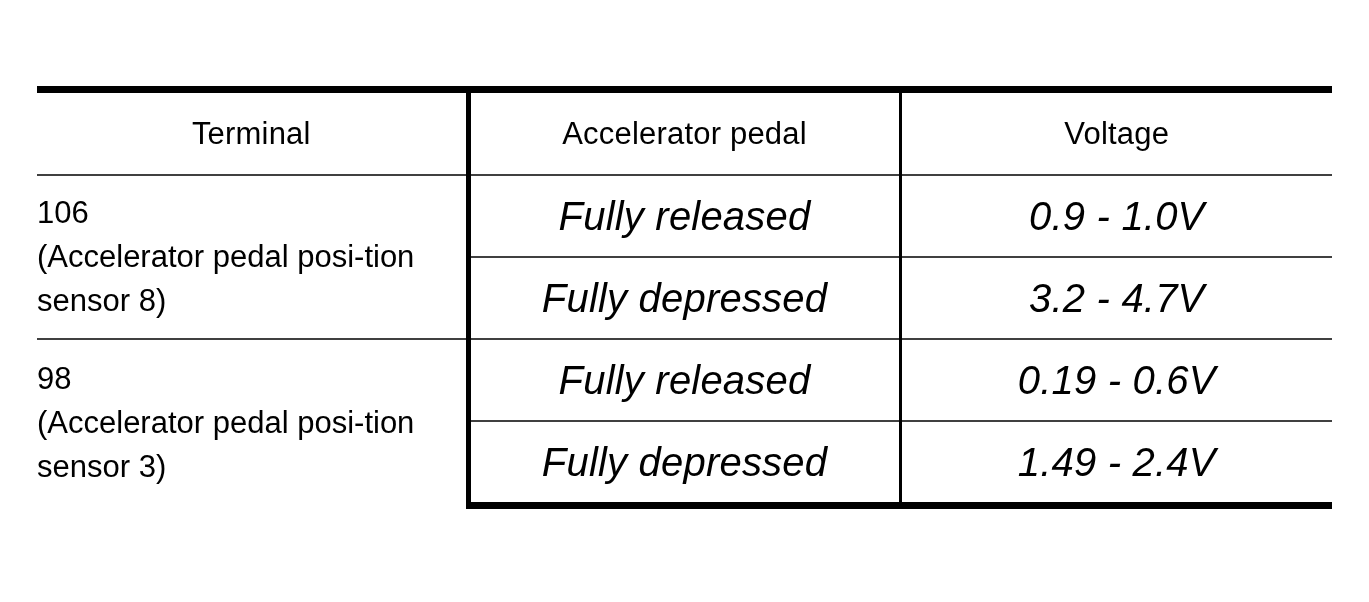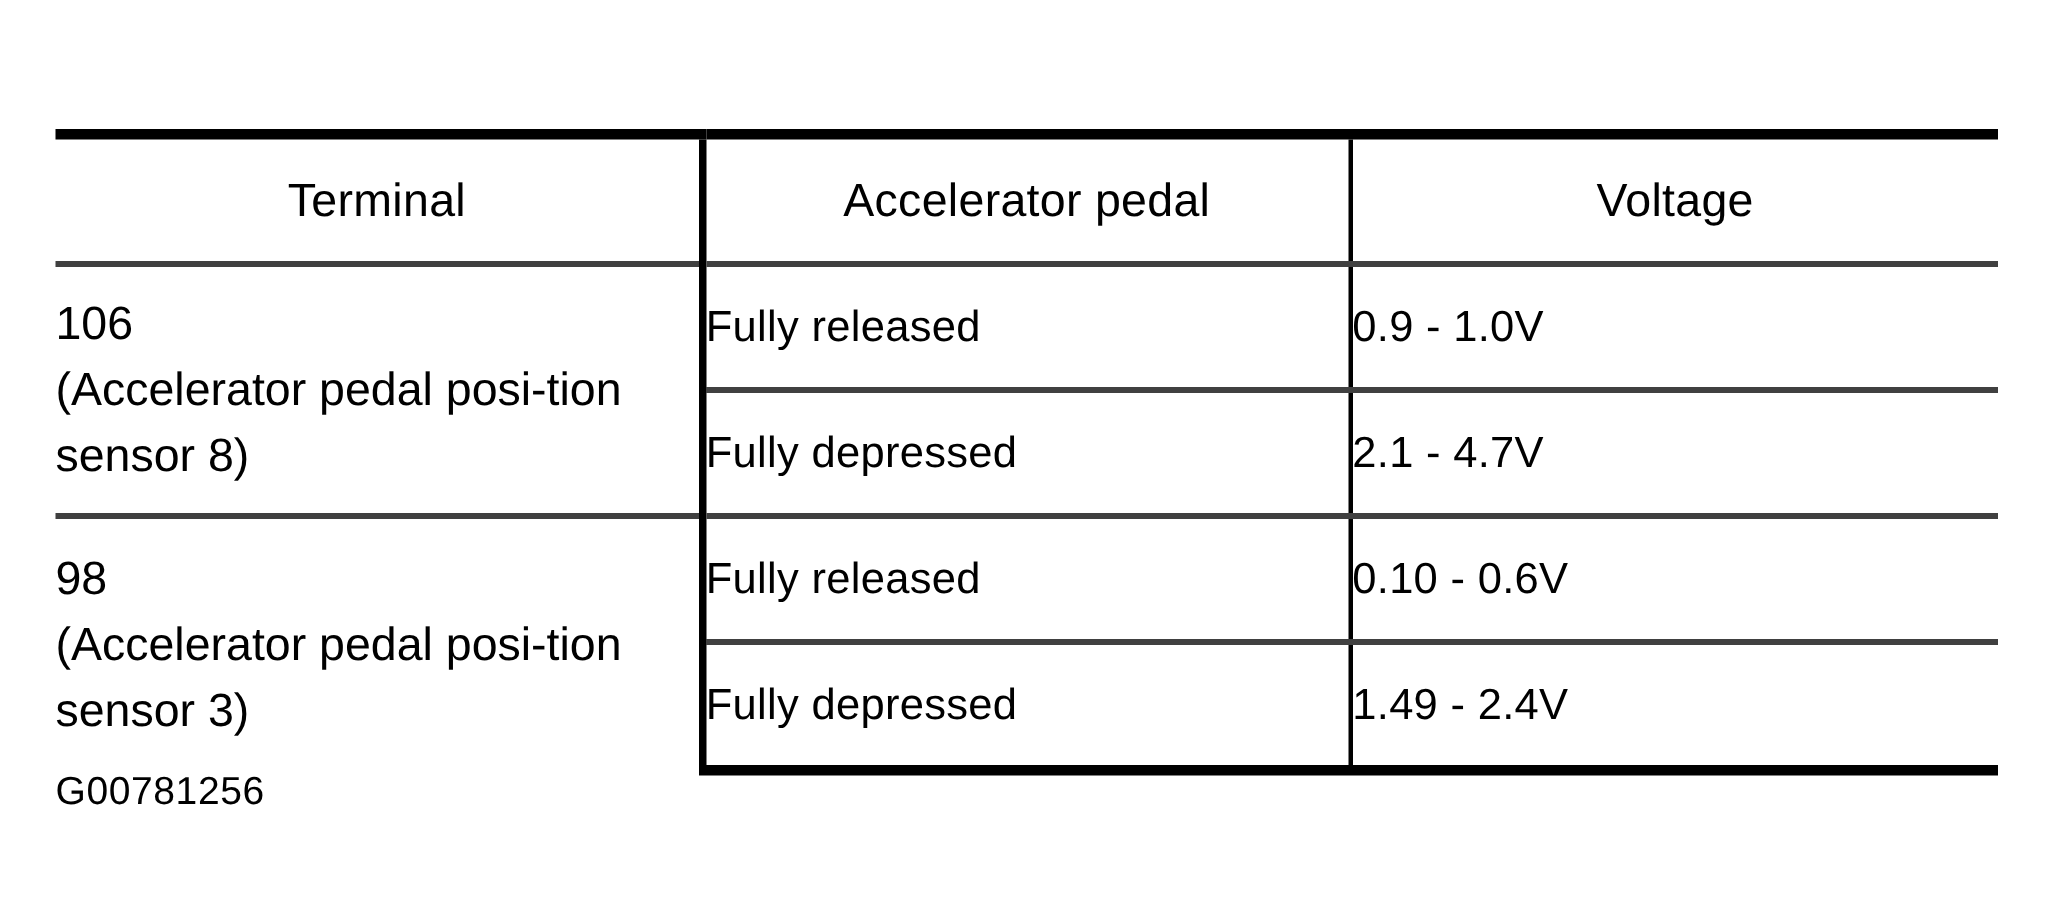--- a/index.html
+++ b/index.html
@@ -54,21 +54,21 @@
   
   .r-top {
     border-top: 7px solid #000;
   }
   
   .r-bottom {
     border-bottom: 7px solid #000;
   }
   
   .r-hline {
-    border-top: 4px solid #404040;
+    border-top: 2px solid #404040;
   }
   
   .v-heavy {
     border-right: 5px solid #000;
   }
   
   .v-light {
     border-right: 3px solid #000;
   }
 
@@ -76,23 +76,25 @@
   .hdr-cell {
     height: 81px;
     text-align: center;
     font-size: 31px;
     line-height: 81px;
     letter-spacing: 0.2px;
   }
 
   .sub-cell {
     height: 80px;
-    font-size: 29px;
+    text-align: center;
+    font-size: 40px;
     line-height: 80px;
     letter-spacing: 0.2px;
+    font-style: italic;
   }
 
   .term-cell {
     height: 160px;
     text-align: left;
     font-size: 31px;
     line-height: 44px;
     padding-left: 6px;
     padding-right: 6px;
   }
@@ -139,34 +141,33 @@
       <td class="term-cell r-hline v-heavy" rowspan="2">
         <span class="term-id">106</span>
         <span class="term-desc">(Accelerator pedal posi-tion sensor 8)</span>
       </td>
       <td class="sub-cell r-hline v-light">Fully released</td>
       <td class="sub-cell r-hline">0.9 - 1.0V</td>
     </tr>
 
     <tr>
       <td class="sub-cell r-hline v-light">Fully depressed</td>
-      <td class="sub-cell r-hline">2.1 - 4.7V</td>
+      <td class="sub-cell r-hline">3.2 - 4.7V</td>
     </tr>
 
     <tr>
       <td class="term-cell r-hline v-heavy" rowspan="2">
         <span class="term-id">98</span>
         <span class="term-desc">(Accelerator pedal posi-tion sensor 3)</span>
       </td>
       <td class="sub-cell r-hline v-light">Fully released</td>
-      <td class="sub-cell r-hline">0.10 - 0.6V</td>
+      <td class="sub-cell r-hline">0.19 - 0.6V</td>
     </tr>
 
     <tr>
       <td class="sub-cell r-hline r-bottom v-light">Fully depressed</td>
       <td class="sub-cell r-hline r-bottom">1.49 - 2.4V</td>
     </tr>
   </tbody>
     </table>
 
-  <div class="fig-caption">G00781256</div>
 
 </div>
 
 </body></html>

